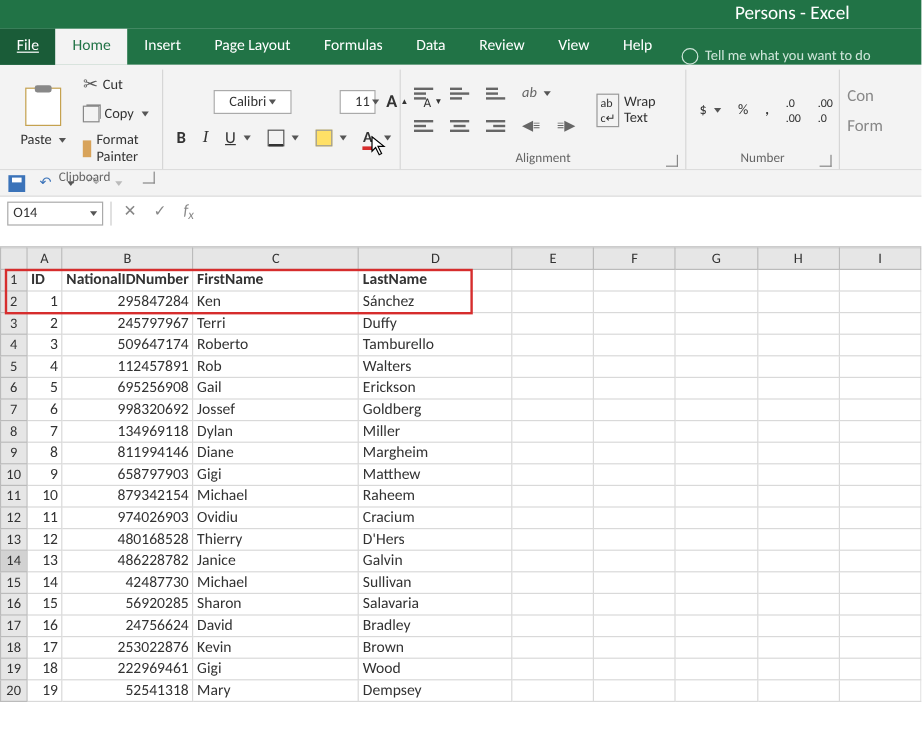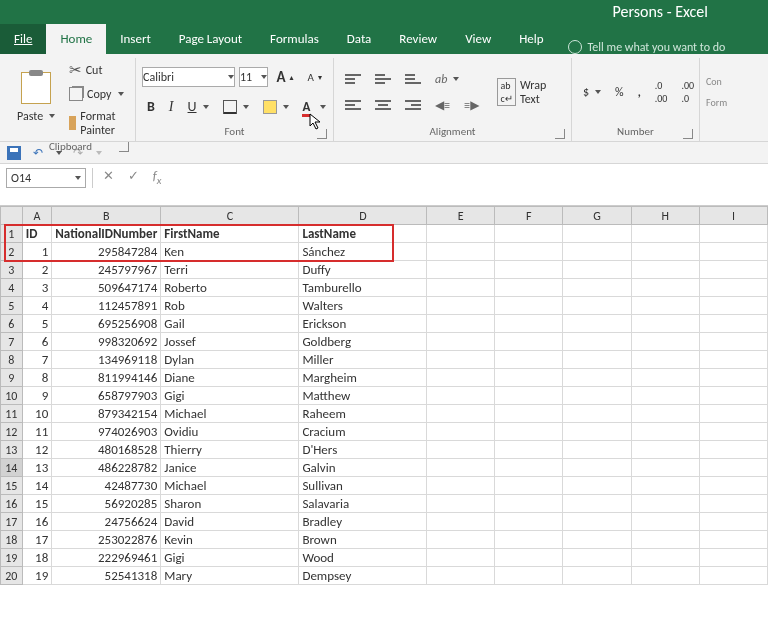--- a/index.html
+++ b/index.html
@@ -109,21 +109,21 @@
   .scissors { color:#555; font-size:15px; }
   .dropdown-caret {
     width:0;height:0;border-left:3px solid transparent;border-right:3px solid transparent;border-top:4px solid #555;
     display:inline-block; margin-left:2px;
   }
   .font-sel, .size-sel {
     height: 20px;
     border: 1px solid #aaa;
     background: #fff;
     display:flex; align-items:center; justify-content:space-between;
-    padding:0 0; font-size:12px;
+    padding:0 12px; font-size:12px;margin-left:36px;
   }
   .font-sel { width: 98px; }
   .size-sel { width: 30px; }
   .Aa-big { font-size:15px; font-weight:bold; }
   .Aa-small { font-size:11px; }
   .bold { font-weight:bold; font-size:14px; }
   .italic { font-style:italic; font-size:14px; font-family:"Times New Roman",serif;}
   .uline { text-decoration: underline; font-size:14px; }
   .borderic { width:14px; height:14px; border:1px solid #555; position:relative; }
   .borderic::after { content:""; position:absolute; left:0;right:0;bottom:-1px;height:2px;background:#333;}
@@ -298,21 +298,20 @@
         <span class="btn">
             <span class="fill-ic"></span>
             <span class="dropdown-caret"></span>
           </span>
         <span class="btn">
             <span class="fontcolor-ic">A</span>
             <span class="dropdown-caret" style="margin-left:6px;"></span>
           </span>
       </div>
     </div>
-    <div class="group-label"><span>Font</span><span class="dlg"></span></div>
   </div>
 
   <div class="group" style="width:238px;">
     <div class="group-body">
       <div class="col" style="gap:6px;">
         <div class="row">
           <span class="btn">
               <span class="align-ic">
                 <span class="aln"></span>
                 <span class="aln s"></span>
@@ -383,21 +382,21 @@
             <b>,</b>
           </span>
         <span class="btn" style="font-size:10px;">.0<br>.00</span>
         <span class="btn" style="font-size:10px;">.00<br>.0</span>
       </div>
     </div>
     <div class="group-label"><span>Number</span><span class="dlg"></span></div>
   </div>
 
   <div class="group" style="border-right:none;width:36px;">
-    <div class="group-body col" style="font-size:10px;color:#888;align-items:flex-start;gap:8px;">
+    <div class="group-body col" style="font-size:14px;color:#888;align-items:flex-start;gap:8px;">
       <span>Con</span>
       <span>Form</span>
     </div>
     <div class="group-label"></div>
   </div>
 
 </div>
 
 <svg class="mouse-cursor" viewBox="0 0 14 18">
     <path d="M1 1 L1 13 L4 10 L7 16 L9 15 L6 9 L11 9 Z" fill="#fff" stroke="#000" stroke-width="1"></path>

